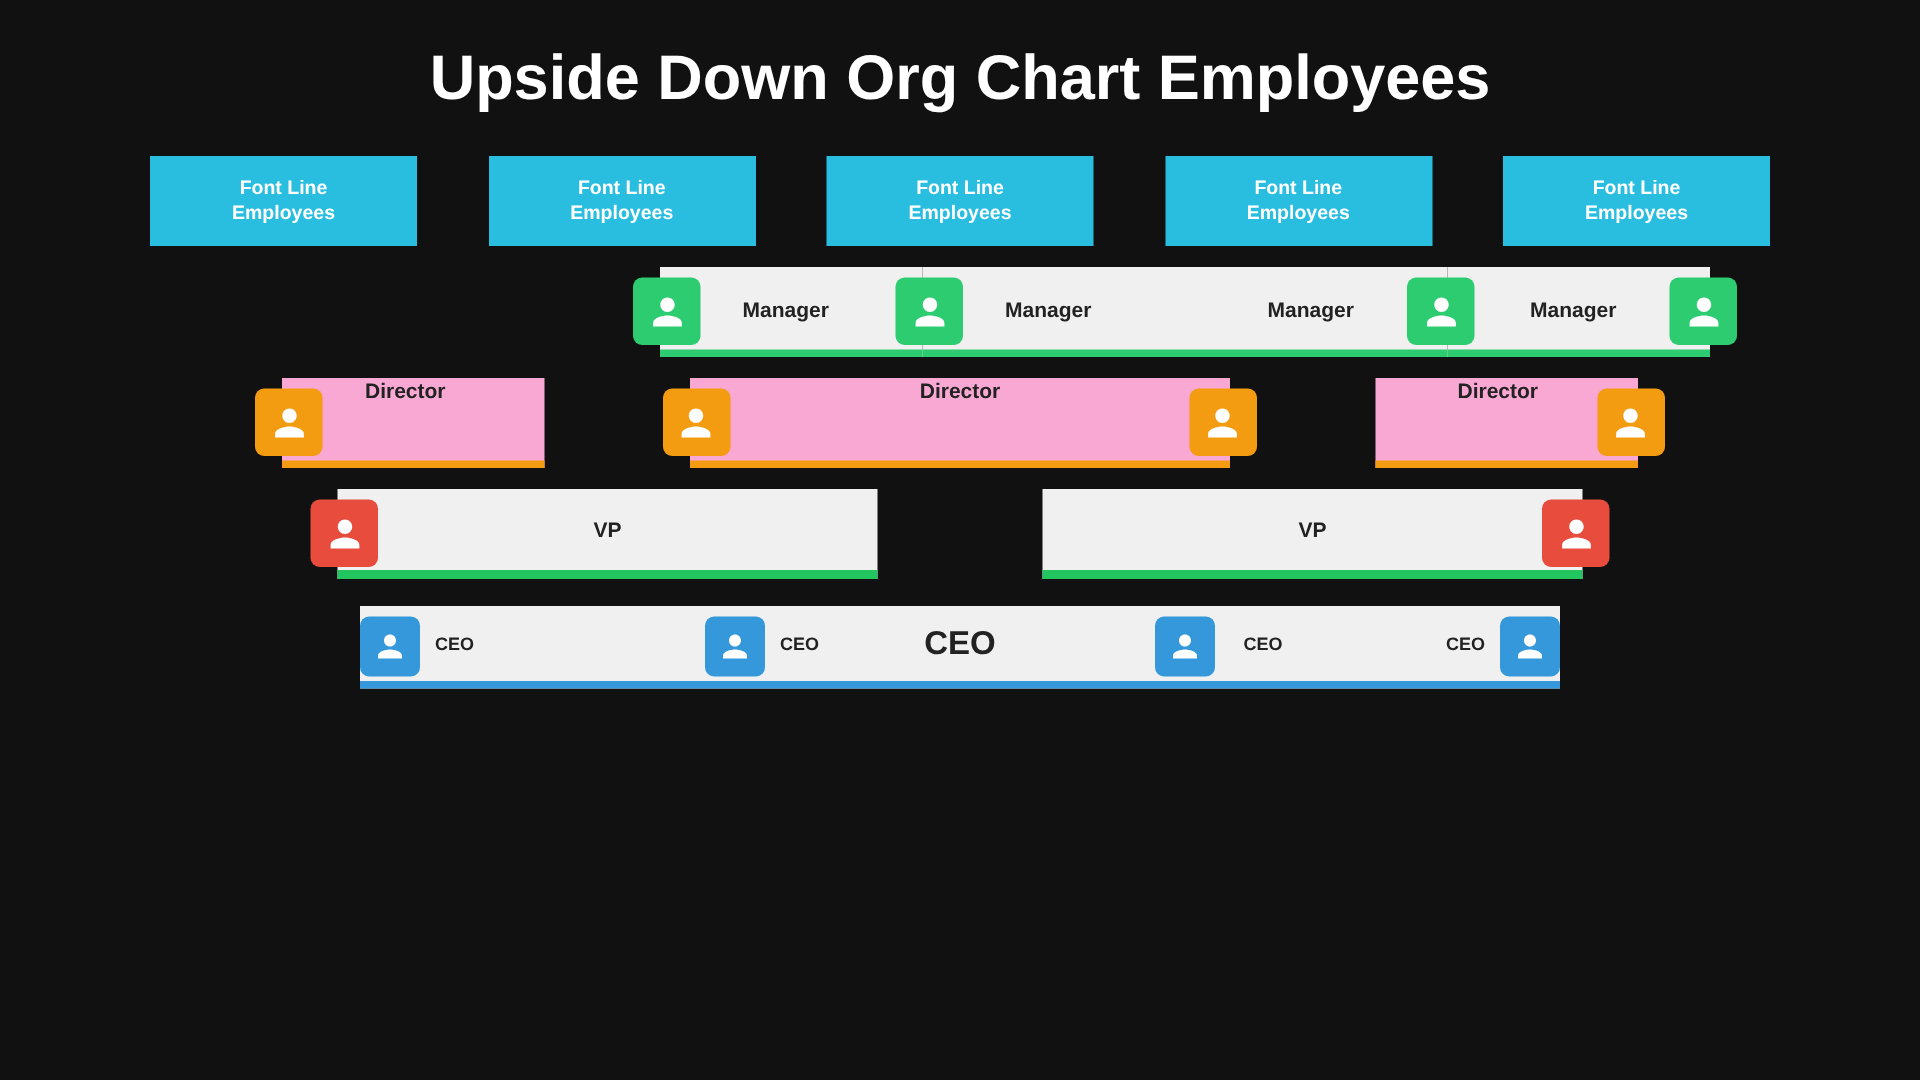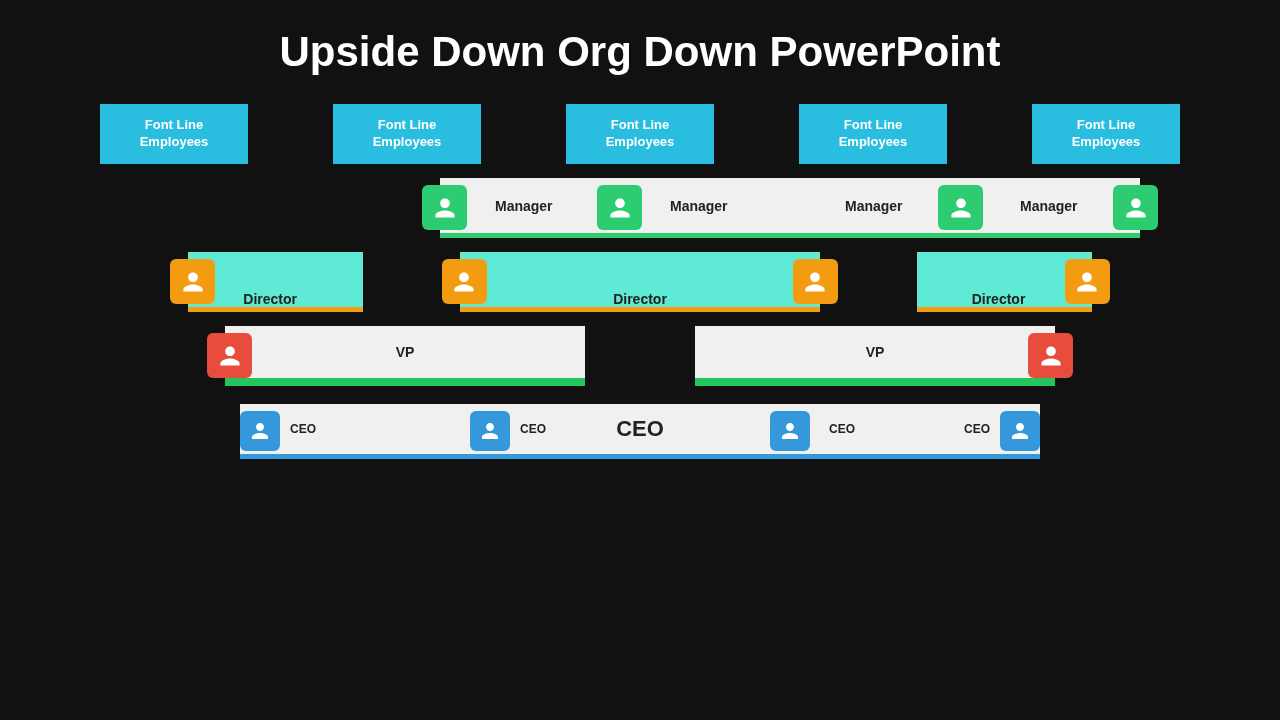--- a/index.html
+++ b/index.html
@@ -90,21 +90,21 @@
     
     .row-font-line {
       display: flex;
       justify-content: space-between;
       margin-top: 18px;
       padding: 0 10px;
     }
 
     .font-line-box {
       background: #29bde0;
-      width: 148px;
+      width: 178px;
       height: 60px;
       display: flex;
       align-items: center;
       justify-content: center;
       text-align: center;
       font-size: 13px;
       font-weight: 700;
       color: #fff;
       line-height: 1.3;
     }
@@ -136,44 +136,44 @@
       display: flex;
       justify-content: space-around;
       margin-top: 14px;
       padding: 0 50px;
     }
 
     .director-card {
       position: relative;
       width: 175px;
       height: 60px;
-      background: #5eead4;
+      background: #f9a8d4;
       border-bottom: 5px solid #f39c12;
       display: flex;
-      align-items: flex-end;
+      align-items: flex-start;
       padding-left: 55px;
       font-size: 14px;
       font-weight: 600;
       color: #222;
     }
 
     
     .row-vps {
       display: flex;
       justify-content: space-around;
       margin-top: 14px;
       padding: 0 80px;
     }
 
     .vp-card {
       position: relative;
       width: 360px;
       height: 60px;
       background: #f0f0f0;
-      border-bottom: 8px solid #22c55e;
+      border-bottom: 6px solid #22c55e;
       display: flex;
       align-items: center;
       justify-content: center;
       font-size: 14px;
       font-weight: 600;
       color: #222;
     }
 
     
     .row-ceo {
@@ -221,21 +221,21 @@
       height: 20px;
       fill: #fff;
     }
 
   </style>
 </head>
 <body>
 
 <div class="page">
 
-  <div class="title">Upside Down Org Down PowerPoint</div>
+  <div class="title">Upside Down Org Chart Employees</div>
 
   <div class="chart">
 
 
     <div class="row-font-line">
       <div class="font-line-box">Font Line<br>Employees</div>
       <div class="font-line-box">Font Line<br>Employees</div>
       <div class="font-line-box">Font Line<br>Employees</div>
       <div class="font-line-box">Font Line<br>Employees</div>
       <div class="font-line-box">Font Line<br>Employees</div>

